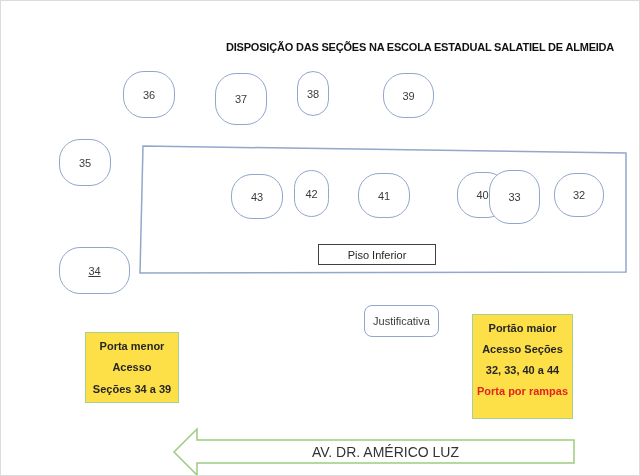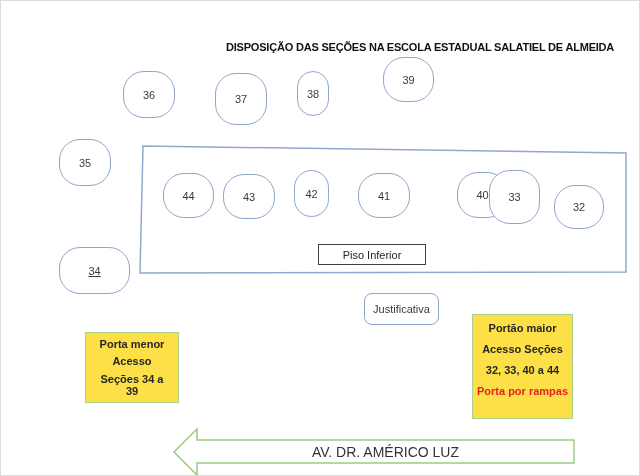--- a/index.html
+++ b/index.html
@@ -22,53 +22,53 @@
   }
   .overlay{position:absolute;left:0;top:0;}
   .room{
     position:absolute;box-sizing:border-box;
     border:1.5px solid #92a7cb;border-radius:21px;
     background:#fff;
     display:flex;align-items:center;justify-content:center;
     font-size:11px;color:#3b3b3b;
   }
   .piso{
-    position:absolute;left:317px;top:243px;width:108px;height:21px;
+    position:absolute;left:317px;top:243px;width:118px;height:21px;
     box-sizing:border-box;border:1px solid #404040;background:#fff;
     display:flex;align-items:center;justify-content:center;
     font-size:11px;color:#262626;
   }
   .green-box{
     position:absolute;box-sizing:border-box;
     border:1.5px solid #a9d18e;background:#fde047;
     display:flex;flex-direction:column;justify-content:space-around;
     text-align:center;font-weight:bold;font-size:11px;color:#262626;
   }
   .green-box .red{color:#e1241f;}
-  .porta-menor{left:84px;top:331px;width:94px;height:71px;padding:2px 12px;}
+  .porta-menor{left:84px;top:331px;width:94px;height:71px;padding:2px 6px;}
   .portao-maior{left:471px;top:313px;width:101px;height:105px;padding:2px 0 16px 0;}
   .street-label{
     position:absolute;left:196px;top:443px;width:377px;height:16px;
     text-align:center;font-size:14px;color:#333;
   }
   
   .b36{left:122px;top:70px;width:52px;height:47px;}
   .b37{left:214px;top:72px;width:52px;height:52px;}
   .b38{left:296px;top:70px;width:32px;height:45px;}
-  .b39{left:382px;top:56px;width:51px;height:45px;}
+  .b39{left:382px;top:72px;width:51px;height:45px;}
   .b35{left:58px;top:138px;width:52px;height:47px;}
   .b34{left:58px;top:246px;width:71px;height:47px;text-decoration:underline;}
   .b44{left:162px;top:172px;width:51px;height:45px;}
-  .b43{left:222px;top:173px;width:52px;height:45px;}
+  .b43{left:230px;top:173px;width:52px;height:45px;}
   .b42{left:293px;top:169px;width:35px;height:47px;}
   .b41{left:357px;top:172px;width:52px;height:45px;}
   .b40{left:423px;top:171px;width:51px;height:46px;margin-left:33px;}
   .b33{left:488px;top:169px;width:51px;height:54px;}
-  .b32{left:553px;top:184px;width:50px;height:44px;}
-  .just{left:363px;top:292px;width:75px;height:32px;border-radius:8px;}
+  .b32{left:553px;top:172px;width:50px;height:44px;}
+  .just{left:363px;top:304px;width:75px;height:32px;border-radius:8px;}
 </style>
 </head>
 <body>
 
 <div class="page">
 
   <svg class="overlay" width="640" height="476" viewBox="0 0 640 476">
     <polygon points="142,145 625,152 625,271 139,272" fill="none" stroke="#92a7cb" stroke-width="1.5"></polygon>
     <polygon points="173,451 196,428 196,439 573,439 573,462 196,462 196,474" fill="#ffffff" stroke="#9ccb7d" stroke-width="1.5"></polygon>
   </svg>
@@ -76,21 +76,20 @@
   <div class="title">DISPOSIÇÃO DAS SEÇÕES NA ESCOLA ESTADUAL SALATIEL DE ALMEIDA</div>
 
   <div class="room b36">36</div>
   <div class="room b37">37</div>
   <div class="room b38">38</div>
   <div class="room b39">39</div>
 
   <div class="room b35">35</div>
   <div class="room b34">34</div>
 
-  <div class="room b44">44</div>
   <div class="room b43">43</div>
   <div class="room b42">42</div>
   <div class="room b41">41</div>
   <div class="room b40">40</div>
   <div class="room b33">33</div>
   <div class="room b32">32</div>
 
   <div class="piso">Piso Inferior</div>
 
   <div class="room just">Justificativa</div>

